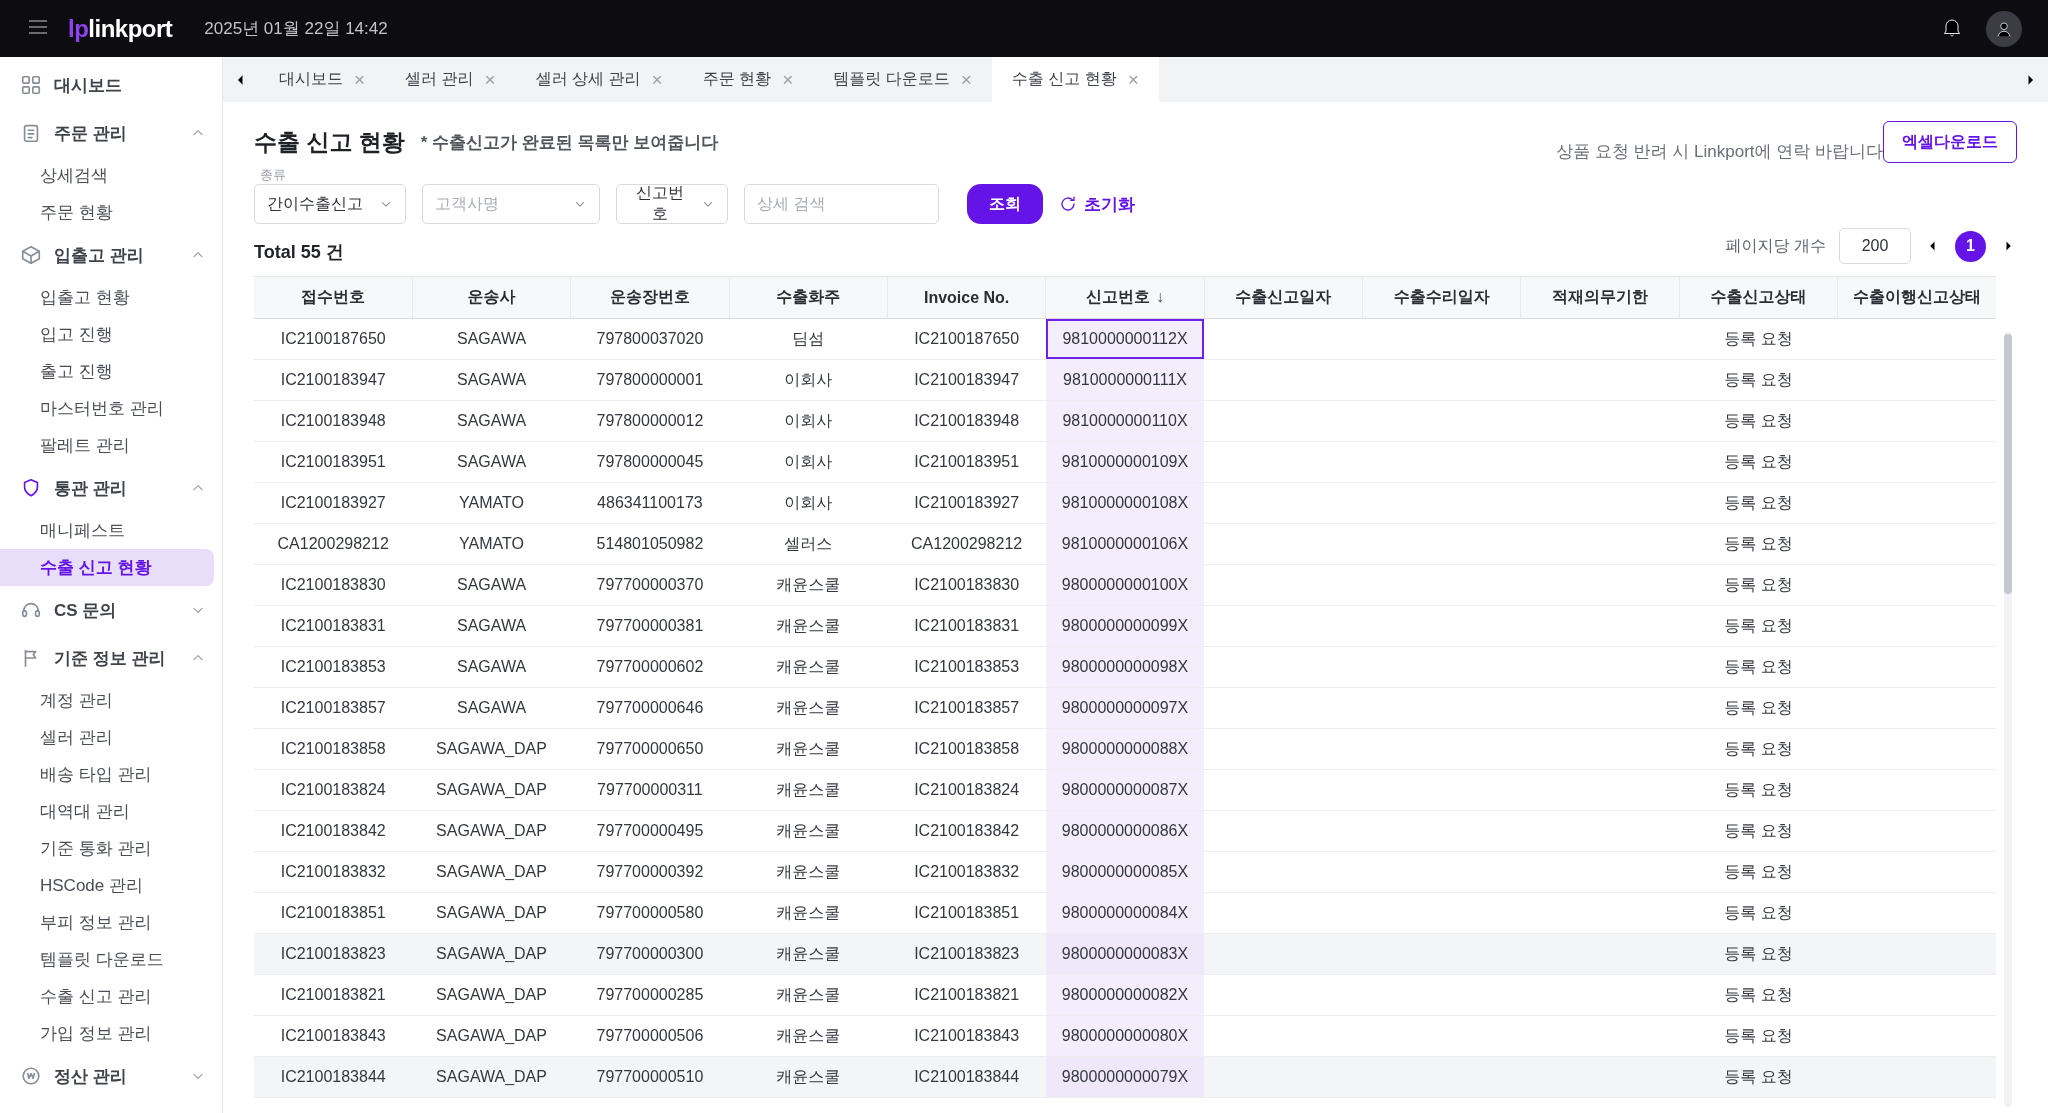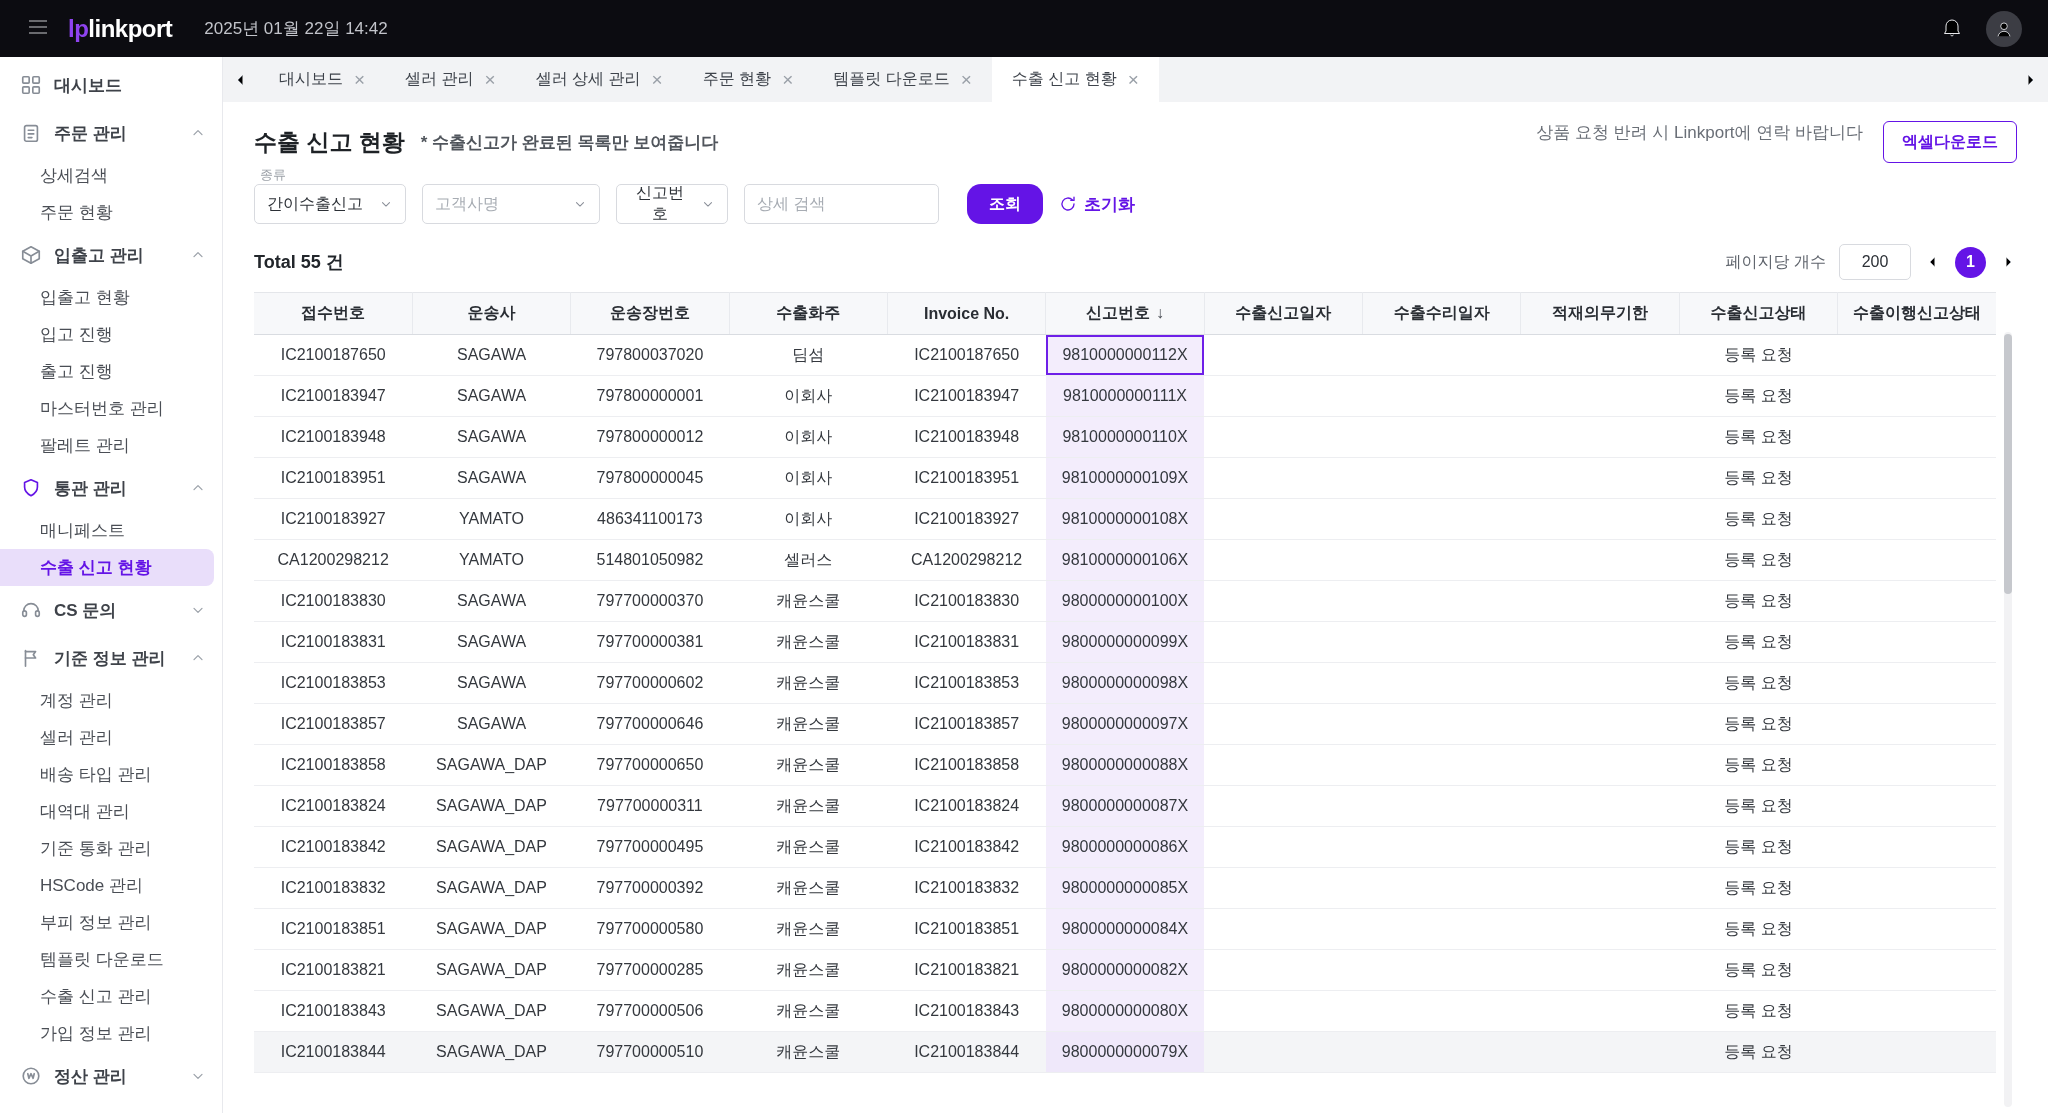--- a/index.html
+++ b/index.html
@@ -42,38 +42,38 @@
   .tabs { display:flex; flex:1; overflow:hidden; }
   .tab { display:flex; align-items:center; gap:11px; padding:0 20px; font-size:16px; color:#3E434B; cursor:pointer; white-space:nowrap; }
   .tab.active { background:#fff; }
   .tab-close { color:#9AA0A8; font-size:19px; line-height:1; }
 
   
   .content { flex:1; background:#fff; padding:0 31px; position:relative; overflow:hidden; }
   .title-row { display:flex; align-items:center; margin-top:24px; gap:16px; height:32px; }
   .page-title { font-size:23px; font-weight:700; color:#1E2226; }
   .subtitle { font-size:17px; color:#50555C; font-weight:600; }
-  .title-right { margin-left:auto; display:flex; align-items:flex-start; gap:20px; }
+  .title-right { margin-left:auto; display:flex; align-items:flex-end; }
   .notice { color:#6A6F77; font-size:17px; }
   .excel-btn { height:42px; padding:0 18px; border:1px solid #6414E6; color:#6414E6; background:#fff; border-radius:6px; font-size:16px; font-weight:700; }
 
   .filter-row { display:flex; align-items:center; gap:16px; margin-top:26px; height:40px; }
   .select { height:40px; border:1px solid #D8DADF; border-radius:5px; background:#fff; display:flex; align-items:center; justify-content:space-between; padding:0 12px; font-size:16px; color:#2C3036; gap:10px; }
   .select .chev svg { width:14px; height:14px; stroke:#8A8F98; }
   .select.placeholder .sel-val { color:#A7ACB3; }
   .w-type { width:152px; } .w-cust { width:178px; } .w-field { width:112px; }
   .with-label { position:relative; }
   .float-label { position:absolute; top:-18px; left:6px; font-size:13px; color:#9CA1A8; }
   .text-input { height:40px; width:195px; border:1px solid #D8DADF; border-radius:5px; padding:0 12px; font-size:16px; color:#2C3036; outline:none; }
   .text-input::placeholder { color:#A7ACB3; }
   .submit-btn { height:40px; width:76px; background:#6414E6; color:#fff; border:none; border-radius:14px; font-size:16px; font-weight:700; margin-left:12px; }
   .reset-btn { display:flex; align-items:center; gap:7px; color:#6414E6; background:none; border:none; font-size:17px; font-weight:700; }
   .reset-btn svg { width:18px; height:18px; stroke:#6414E6; }
 
-  .summary-row { display:flex; align-items:center; margin-top:20px; height:36px; }
+  .summary-row { display:flex; align-items:flex-end; margin-top:4px; height:36px; }
   .total { font-size:18px; font-weight:700; color:#22262B; }
   .summary-right { margin-left:auto; display:flex; align-items:center; gap:13px; }
   .pp-label { font-size:16px; color:#5F646C; }
   .pp-input { width:72px; height:36px; border:1px solid #D8DADF; border-radius:5px; text-align:center; font-size:16px; color:#2C3036; outline:none; }
   .page-chev { background:none; border:none; display:flex; align-items:center; }
   .page-chev svg { width:18px; height:18px; stroke:#B9BDC4; }
   .page-circle { width:31px; height:31px; border-radius:50%; background:#6414E6; color:#fff; border:none; font-size:16px; font-weight:700; }
 
   
   table { border-collapse:collapse; table-layout:fixed; width:1742px; margin-top:12px; }
@@ -591,20 +591,33 @@
                 <td>797700000580</td>
                 <td>캐윤스쿨</td>
                 <td>IC2100183851</td>
                 <td class="hl">9800000000084X</td>
                 <td></td>
                 <td></td>
                 <td></td>
                 <td>등록 요청</td>
                 <td></td>
               </tr>
+              <tr class="shaded">
+                <td>IC2100183823</td>
+                <td>SAGAWA_DAP</td>
+                <td>797700000300</td>
+                <td>캐윤스쿨</td>
+                <td>IC2100183823</td>
+                <td class="hl">9800000000083X</td>
+                <td></td>
+                <td></td>
+                <td></td>
+                <td>등록 요청</td>
+                <td></td>
+              </tr>
               <tr>
                 <td>IC2100183821</td>
                 <td>SAGAWA_DAP</td>
                 <td>797700000285</td>
                 <td>캐윤스쿨</td>
                 <td>IC2100183821</td>
                 <td class="hl">9800000000082X</td>
                 <td></td>
                 <td></td>
                 <td></td>

